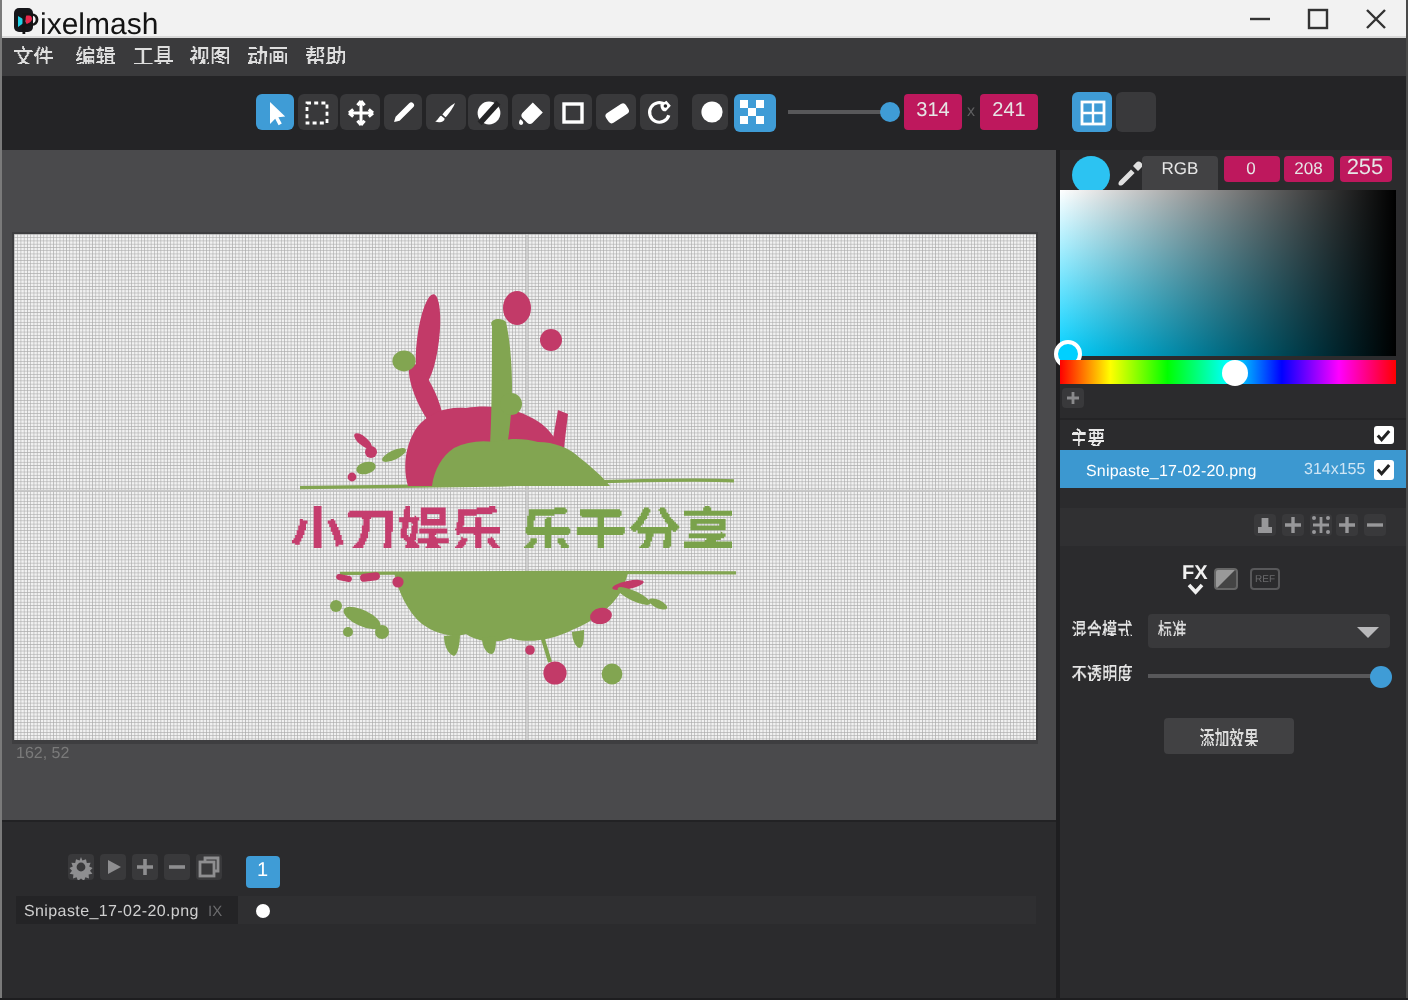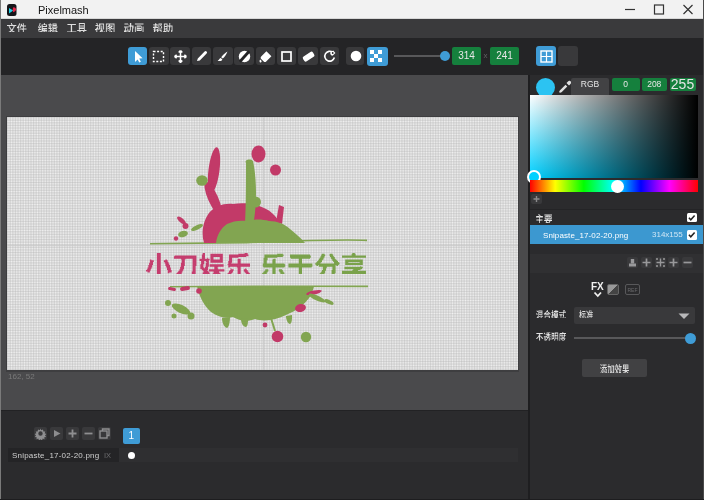--- a/index.html
+++ b/index.html
@@ -1,30 +1,30 @@
 <!DOCTYPE html>
 <html><head><meta charset="utf-8"><style>
 *{margin:0;padding:0;box-sizing:border-box}
 html,body{width:704px;height:500px;overflow:hidden}
 body{position:relative;background:#2b2b2d;font-family:"Liberation Sans",sans-serif}
 .abs{position:absolute}
 .btn{position:absolute;background:#39393b;border-radius:3px}
 .sel{background:#3f9cd6}
-.ibox{position:absolute;background:#15803d;border-radius:2px;color:#e6e6e6;font-size:10px;text-align:center}
+.ibox{position:absolute;background:#be185d;border-radius:2px;color:#e6e6e6;font-size:10px;text-align:center}
 </style></head><body>
 <div class="abs" style="left:0;top:0;width:704px;height:19px;background:#f2f2f2;border-bottom:1px solid #d8d8d8"></div>
 <div class="abs" style="left:0;top:0;width:1px;height:500px;background:#7a7a7a;z-index:50"></div>
 <div class="abs" style="left:703px;top:0;width:1px;height:500px;background:#4a4a4a;z-index:50"></div>
 <div class="abs" style="left:0;top:499px;width:704px;height:1px;background:#1d1d1f;z-index:50"></div>
 <svg class="abs" style="left:7px;top:4px" width="11" height="12" viewBox="0 0 11 12">
 <rect x="0" y="0" width="9.5" height="12" rx="2.5" fill="#16161a"></rect>
 <path d="M2 4 L6.2 6.5 L2 9.5 Z" fill="#21d3e8"></path>
 <path d="M6.3 3.2 C8.4 3.2 9 4.6 9 5.4 C9 6.8 7.4 7.6 6.3 8.2 C5.6 7 5.4 5.2 6.3 3.2 Z" fill="#e8274b"></path>
 </svg>
-<div class="abs" style="left:38px;top:3.5px;font-size:11px;color:#141414">Pixelmash</div>
+<div class="abs" style="left:10px;top:3.5px;font-size:15px;color:#141414">Pixelmash</div>
 <svg class="abs" style="left:610px;top:0" width="94" height="19" viewBox="0 0 94 19">
 <path d="M15 9.5h10" stroke="#333" stroke-width="1.2"></path>
 <rect x="44.5" y="5" width="9" height="9" fill="none" stroke="#333" stroke-width="1.2"></rect>
 <path d="M73.5 5 L82.5 14 M82.5 5 L73.5 14" stroke="#333" stroke-width="1.2"></path>
 </svg>
 <div class="abs" style="left:0;top:19px;width:704px;height:19px;background:#3a3a3c"></div>
 <svg style="position:absolute;left:7px;top:22.5px" width="19.5" height="9" viewBox="0 0 43 18" preserveAspectRatio="none">
     <path d="M9 0h2v1h-2zM27 0h1v1h-1zM35 0h1v1h-1zM9 1h2v1h-2zM27 1h2v1h-2zM31 1h1v1h-1zM35 1h2v1h-2zM9 2h3v1h-3zM26 2h3v1h-3zM31 2h2v1h-2zM35 2h2v1h-2zM10 3h2v1h-2zM26 3h2v1h-2zM30 3h3v1h-3zM35 3h2v1h-2zM0 4h20v1h-20zM25 4h3v1h-3zM30 4h3v1h-3zM34 4h3v1h-3zM0 5h21v1h-21zM25 5h2v1h-2zM30 5h12v1h-12zM4 6h2v1h-2zM14 6h3v1h-3zM24 6h3v1h-3zM29 6h13v1h-13zM4 7h2v1h-2zM14 7h3v1h-3zM23 7h4v1h-4zM29 7h2v1h-2zM35 7h2v1h-2zM5 8h2v1h-2zM14 8h2v1h-2zM22 8h5v1h-5zM28 8h3v1h-3zM35 8h2v1h-2zM5 9h3v1h-3zM13 9h3v1h-3zM22 9h5v1h-5zM29 9h1v1h-1zM35 9h2v1h-2zM6 10h2v1h-2zM12 10h3v1h-3zM23 10h1v1h-1zM25 10h2v1h-2zM35 10h2v1h-2zM6 11h3v1h-3zM12 11h2v1h-2zM25 11h2v1h-2zM29 11h14v1h-14zM7 12h3v1h-3zM11 12h3v1h-3zM25 12h2v1h-2zM28 12h15v1h-15zM8 13h5v1h-5zM25 13h2v1h-2zM34 13h3v1h-3zM8 14h4v1h-4zM25 14h2v1h-2zM35 14h2v1h-2zM8 15h5v1h-5zM25 15h2v1h-2zM35 15h2v1h-2zM6 16h9v1h-9zM25 16h2v1h-2zM35 16h2v1h-2zM4 17h5v1h-5zM12 17h5v1h-5zM25 17h2v1h-2zM35 17h2v1h-2z" fill="#dedede"></path>
   </svg>
 <svg style="position:absolute;left:38px;top:22.5px" width="19.5" height="9" viewBox="0 0 43 18" preserveAspectRatio="none">
@@ -205,21 +205,21 @@
 <div class="abs" style="left:530px;top:75px;width:174px;height:425px;background:#2b2b2d"></div>
 <div class="abs" style="left:528px;top:75px;width:2px;height:425px;background:#1e1e20"></div>
 <div class="abs" style="left:536px;top:77.5px;width:19px;height:19px;border-radius:50%;background:#2cc3f2"></div>
 <svg class="abs" style="left:557px;top:78px" width="17" height="17" viewBox="0 0 17 17">
 <path d="M2.5 14.5 C2 14 2.2 13 3 12.2 L8.5 6.7 L10.3 8.5 L4.8 14 C4 14.8 3 15 2.5 14.5 Z" fill="#e0e0e0"></path>
 <path d="M9.5 5 L12 7.5 L13.5 6 C14.4 5.1 14.4 3.9 13.5 3.2 C12.7 2.5 11.7 2.6 11 3.4 Z" fill="#e0e0e0"></path>
 </svg>
 <div class="ibox" style="left:571px;top:78px;width:38px;height:30px;line-height:13px;font-size:8.5px;background:#424244">RGB</div>
 <div class="ibox" style="left:611.5px;top:78px;width:28px;height:13px;line-height:13px;font-size:8.5px">0</div>
 <div class="ibox" style="left:642px;top:78px;width:24.5px;height:13px;line-height:13px;font-size:8.5px">208</div>
-<div class="ibox" style="left:669.5px;top:78px;width:26px;height:13px;line-height:13px;font-size:14px">255</div>
+<div class="ibox" style="left:669.5px;top:78px;width:26px;height:13px;line-height:13px;font-size:11px">255</div>
 <div class="abs" style="left:530px;top:95px;width:168px;height:83px;background:linear-gradient(to right,rgba(0,0,0,0),#000),linear-gradient(to bottom,#fff,#00d0ff)"></div>
 <div class="abs" style="left:526.5px;top:169.5px;width:14px;height:14px;border-radius:50%;border:2.5px solid #fff;background:#00d0ff"></div>
 <div class="abs" style="left:530px;top:180px;width:168px;height:11.5px;background:linear-gradient(to right,#f00 0%,#ff0 15%,#0f0 32%,#0ff 50%,#00f 66%,#f0f 83%,#f00 100%)"></div>
 <div class="abs" style="left:611px;top:179.5px;width:13px;height:13px;border-radius:50%;background:#fff"></div>
 <div class="abs" style="left:531px;top:193.5px;width:11px;height:10px;background:#39393b;border-radius:2px"></div>
 <svg class="abs" style="left:531px;top:193.5px" width="11" height="10" viewBox="0 0 11 10">
     <path d="M5.5 2 V8 M2.5 5 H8.5" stroke="#8a8a8c" stroke-width="1.4"></path>
   </svg>
 <div class="abs" style="left:530px;top:208.5px;width:174px;height:1px;background:#242426"></div>
 <svg style="position:absolute;left:535.5px;top:214px" width="16" height="9" viewBox="0 0 42 18" preserveAspectRatio="none">

